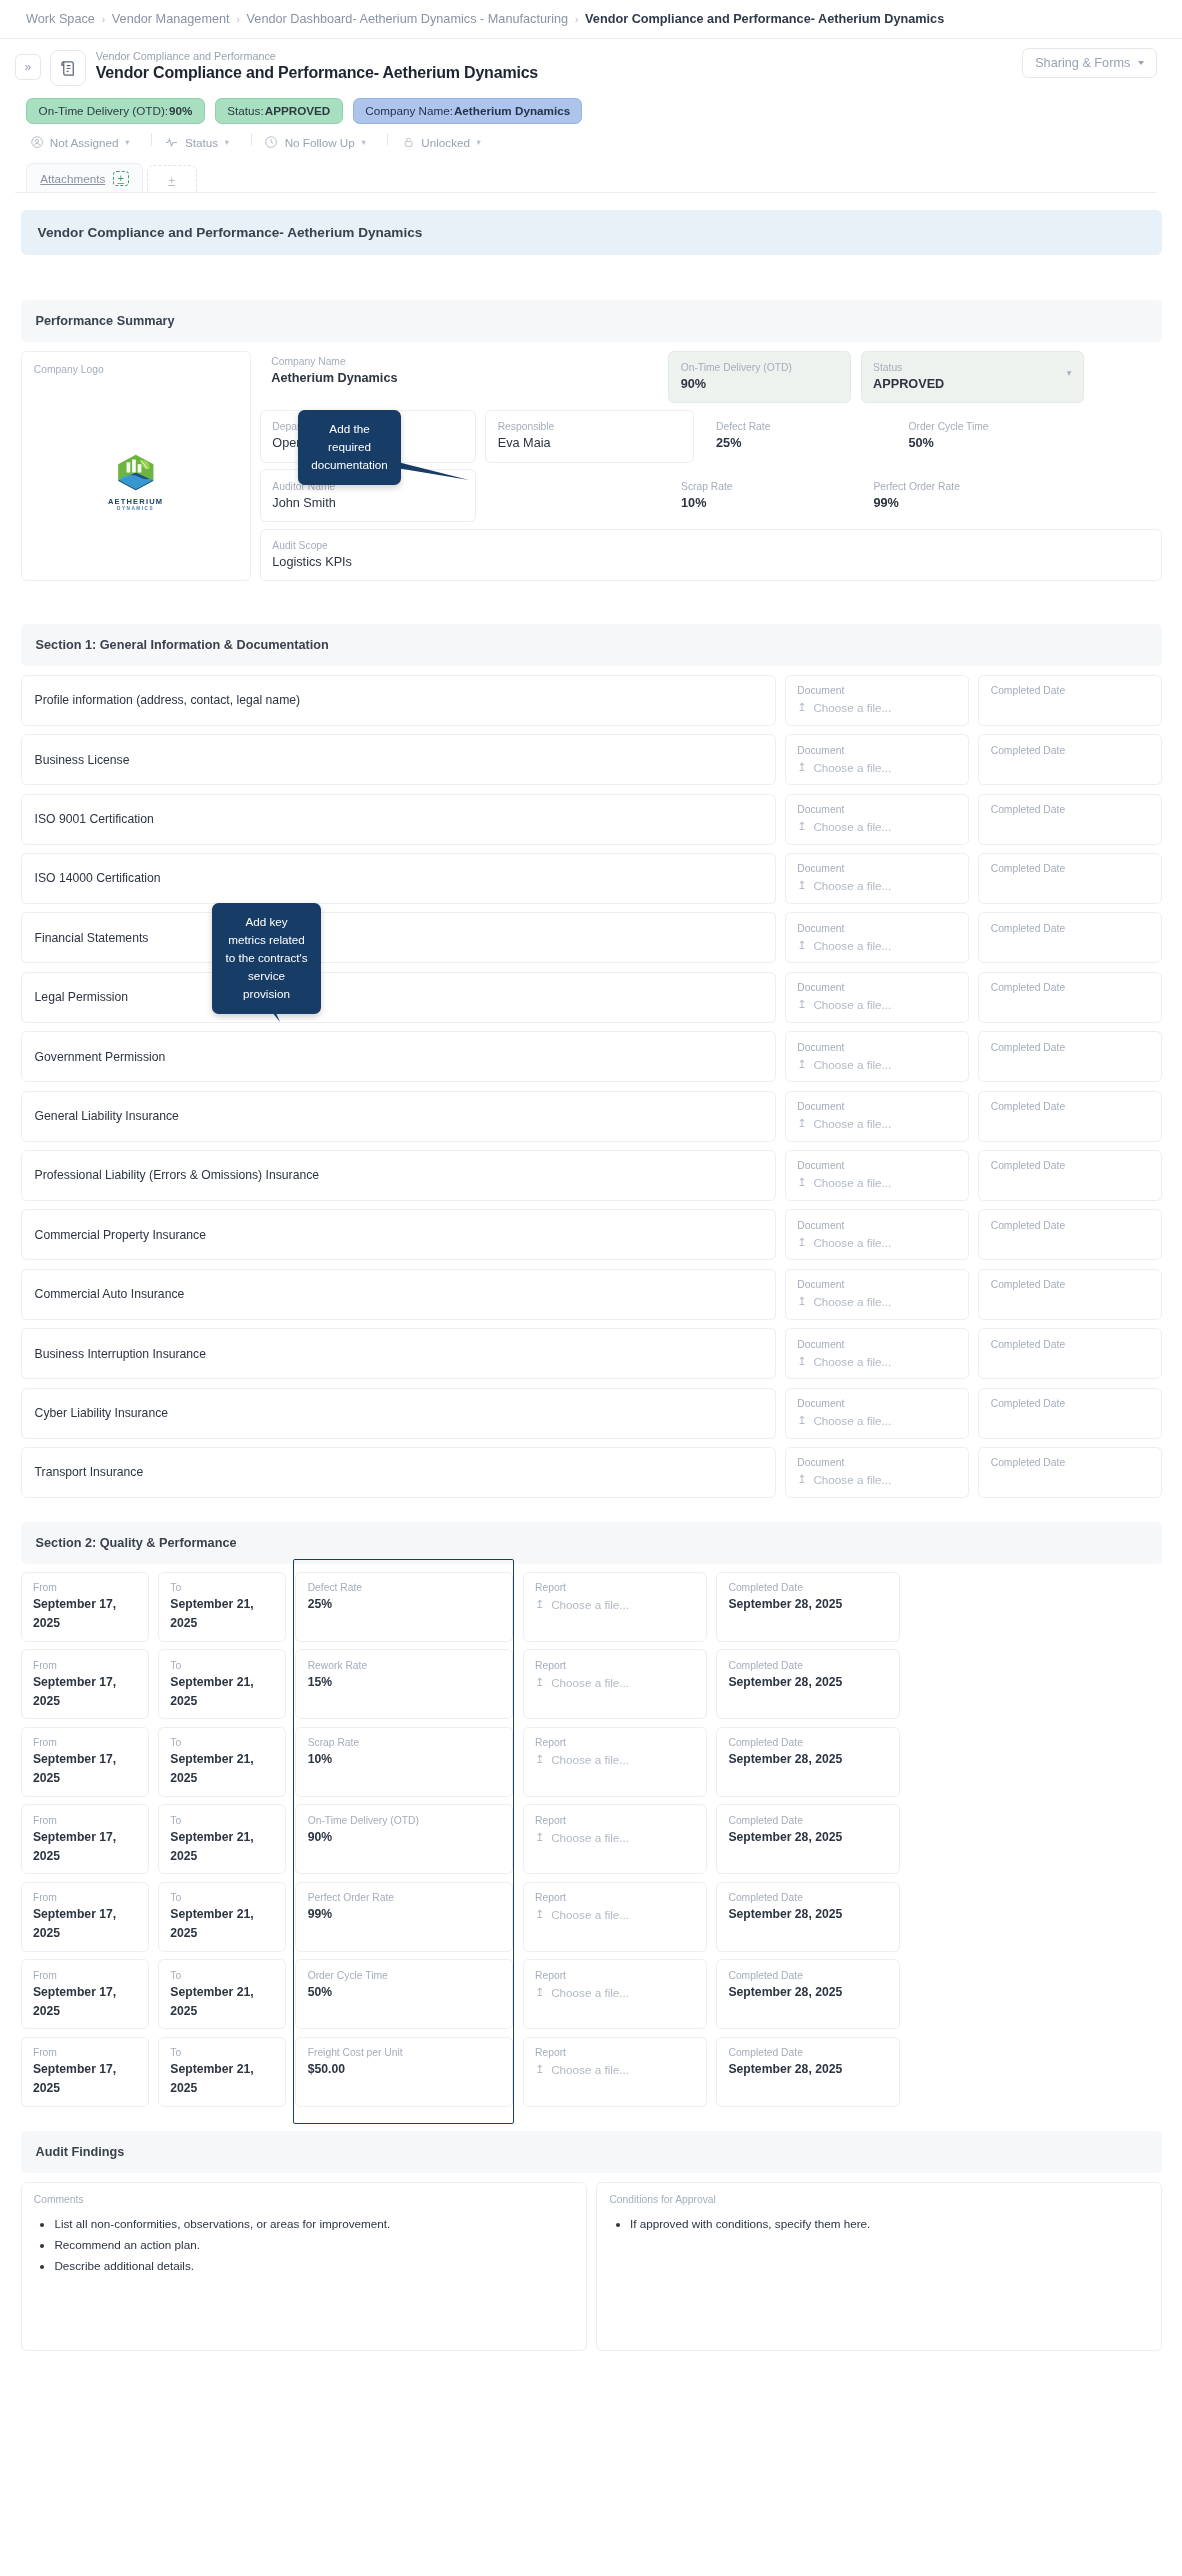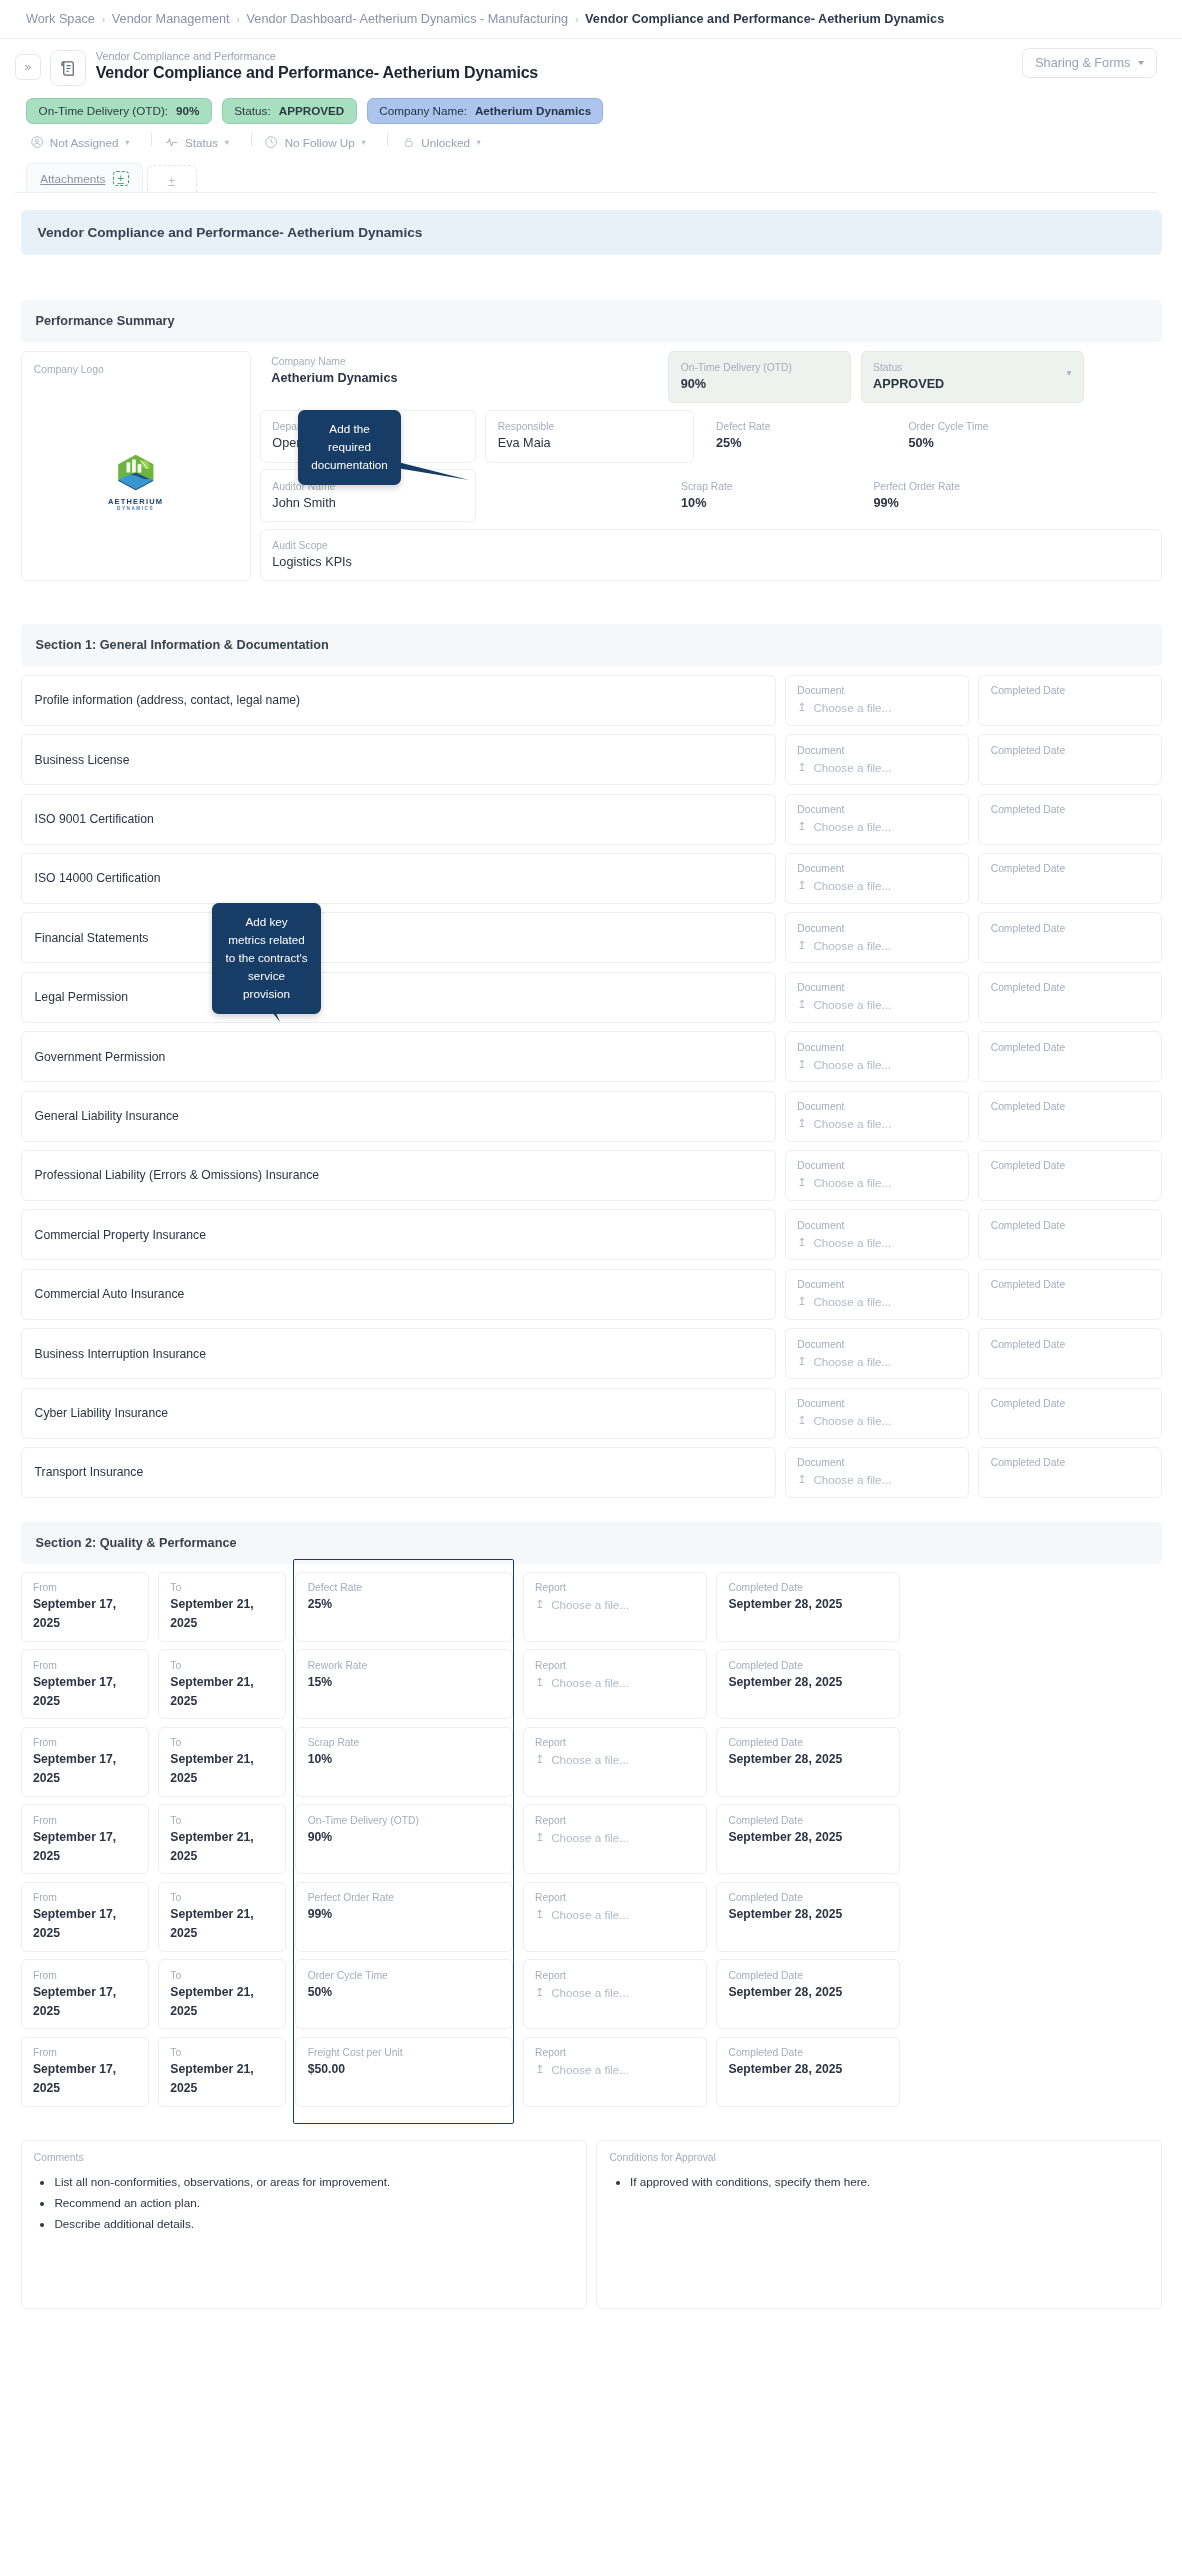--- a/index.html
+++ b/index.html
@@ -53,21 +53,21 @@
     border: 0.9px solid #e4e7ec; border-radius: 6.6px; background: #fff;
     color: #98a2b3; font-size: 12.7px; padding: 6.6px 12.2px;
     display: flex; align-items: center; gap: 7.5px; cursor: pointer;
   }
   .caret { width: 0; height: 0; border-left: 3.8px solid transparent; border-right: 3.8px solid transparent; border-top: 4.7px solid currentColor; }
 
   
   .chips { display: flex; gap: 10.3px; padding: 11.3px 0 0 11.3px; }
   .chip {
     border-radius: 6.6px; padding: 5.6px 11.3px; font-size: 11.7px;
-    display: flex; gap: 8px; align-items: center; cursor: pointer;
+    display: flex; gap: 1px; align-items: center; cursor: pointer;
   }
   .chip.green { background: #a8dfc1; border: 0.9px solid #8ed0ad; color: #2d3b41; }
   .chip.blue  { background: #adc4ec; border: 0.9px solid #94b1e2; color: #26344a; }
   .chip b { font-weight: bold; }
 
   
   .filters {
     display: flex; align-items: flex-start; gap: 4px;
     padding: 9.4px 0 7.5px 11.3px; font-size: 11.7px; color: #9aa3b2;
   }
@@ -751,20 +751,21 @@
         </div>
         <div class="s2-cell c-done">
           <div class="cell-label">Completed Date</div>
           <div class="s2-val">September 28, 2025</div>
         </div>
       </div>
       <div class="metric-highlight" style="left: 272px; top: -13px; width: 221px; height: 565px;"></div>
     </div>
 
   <div style="height:24.4px"></div>
+  <div class="section-bar">Audit Findings</div>
   <div class="af-row">
     <div class="af-box">
       <div class="cell-label">Comments</div>
       <ul id="comments-list">
           <li>List all non-conformities, observations, or areas for improvement.</li>
           <li>Recommend an action plan.</li>
           <li>Describe additional details.</li>
         </ul>
     </div>
     <div class="af-box">

